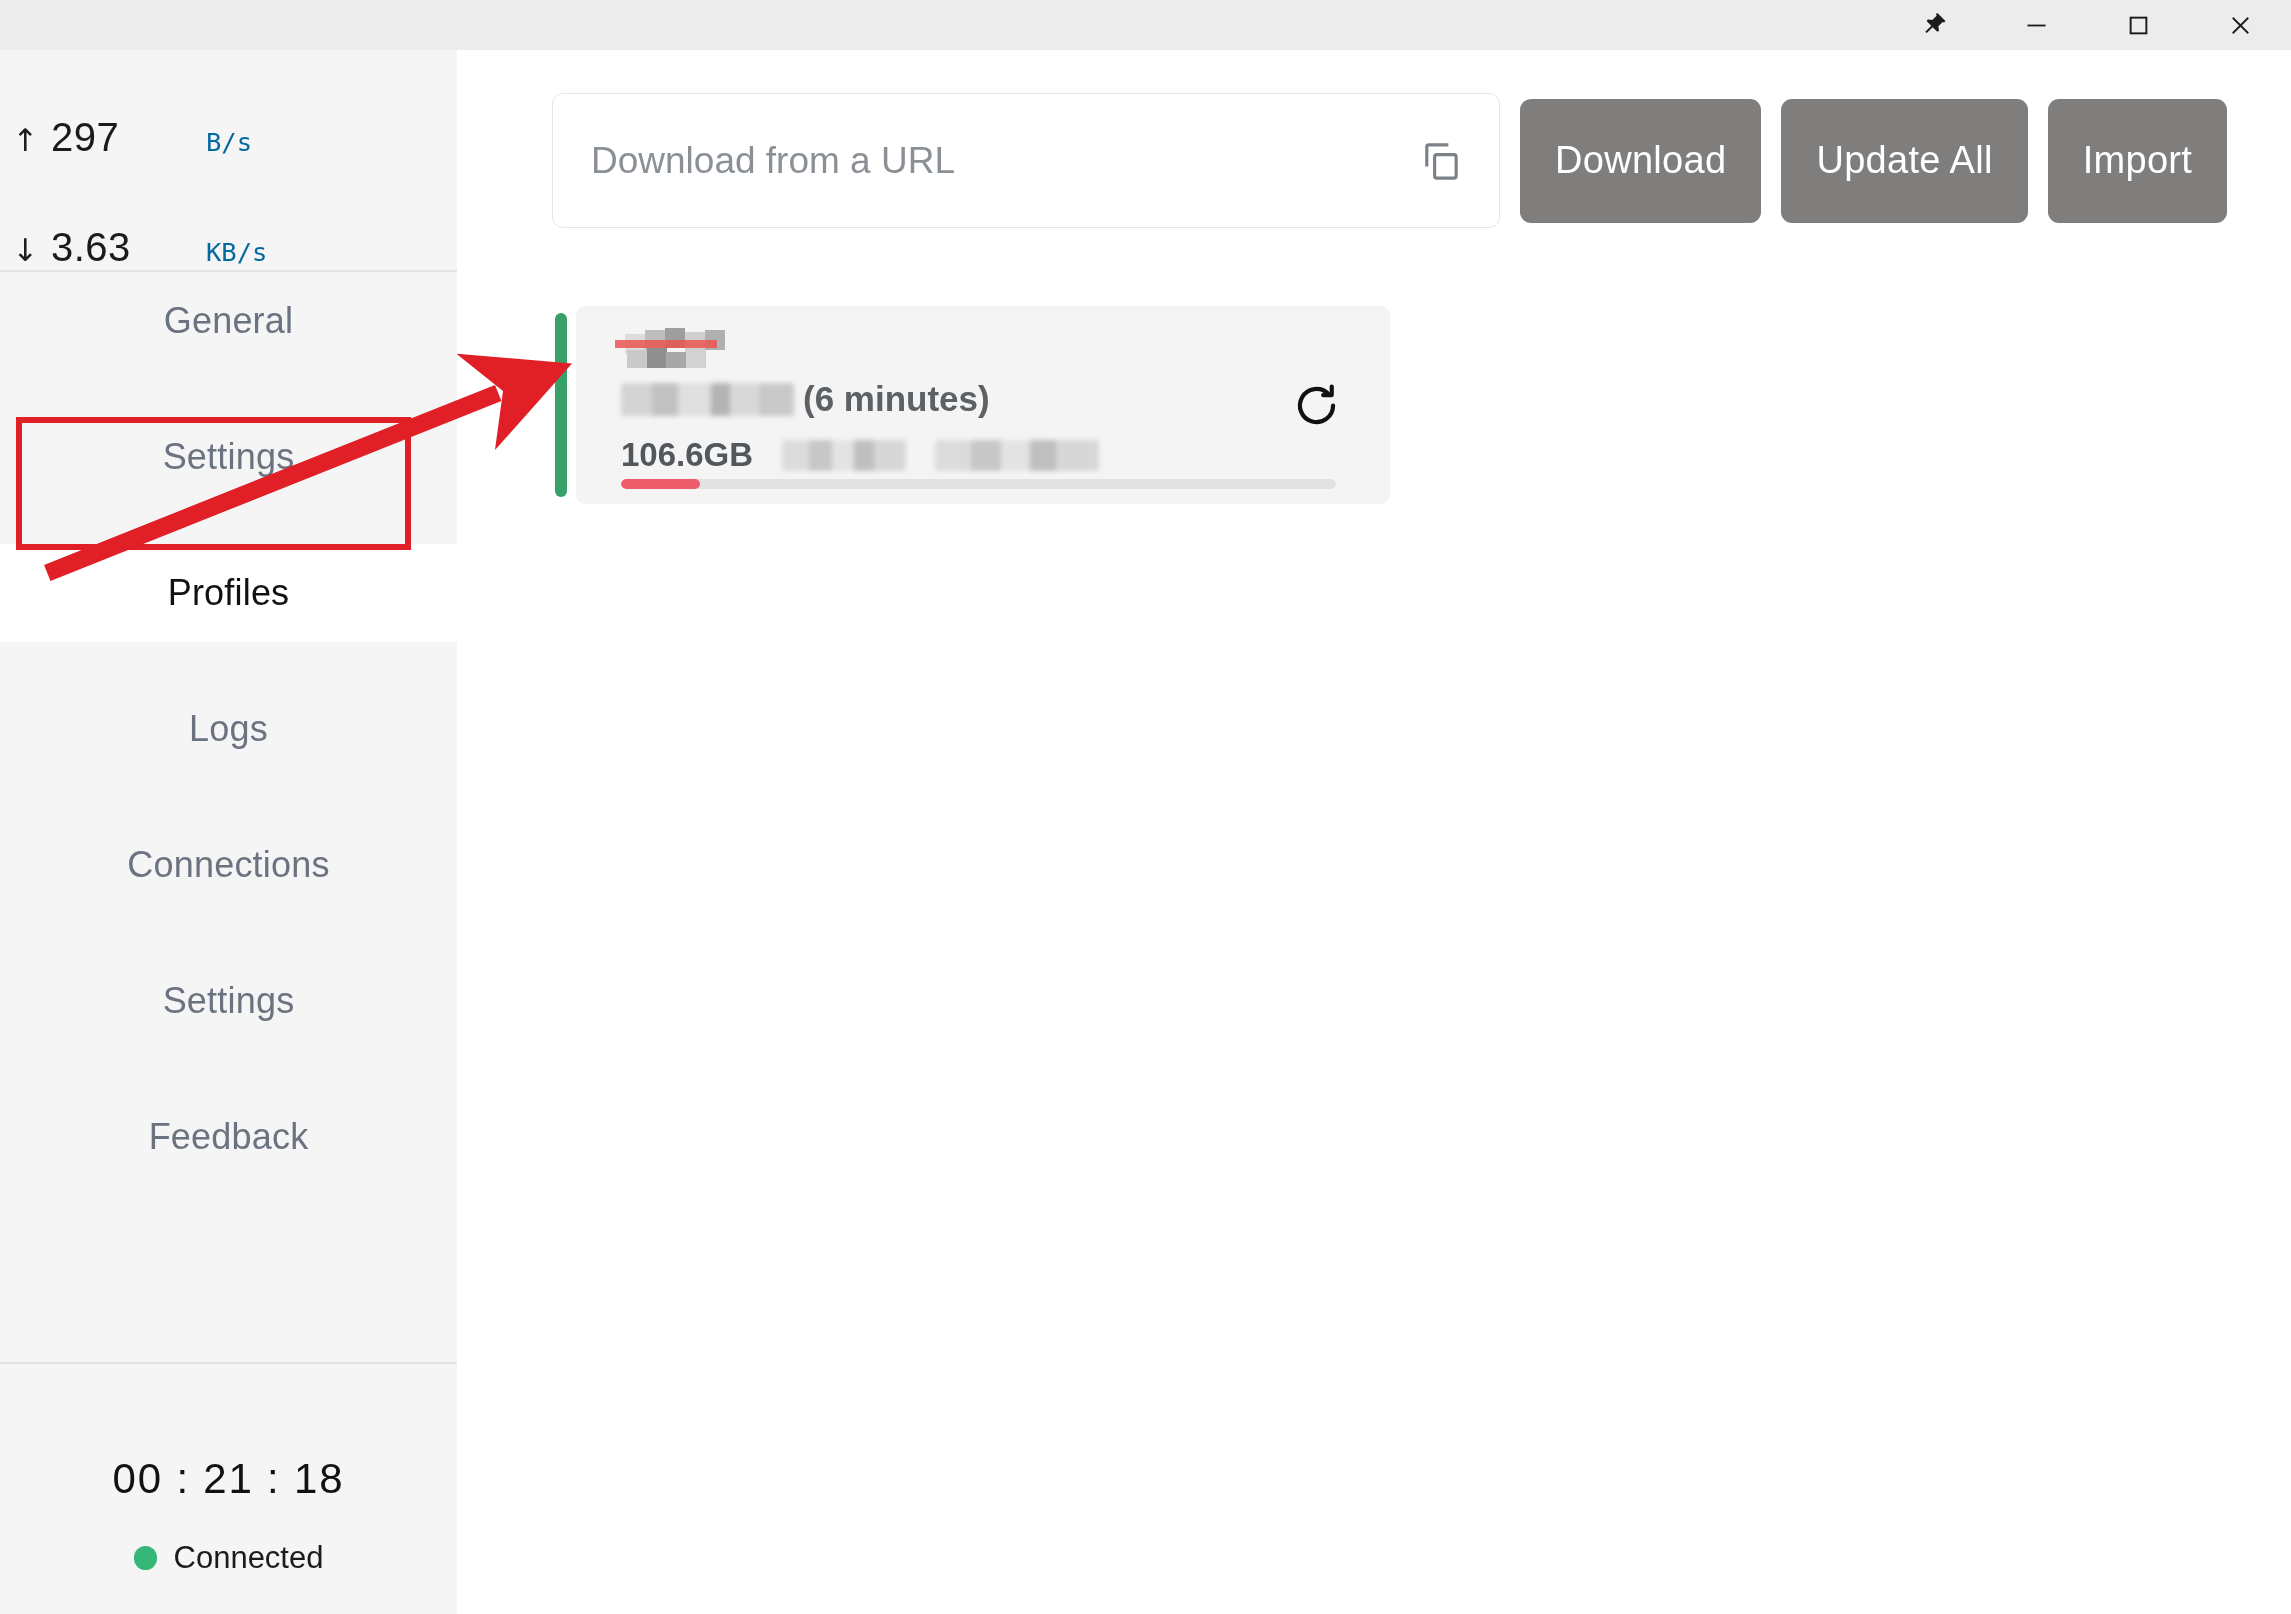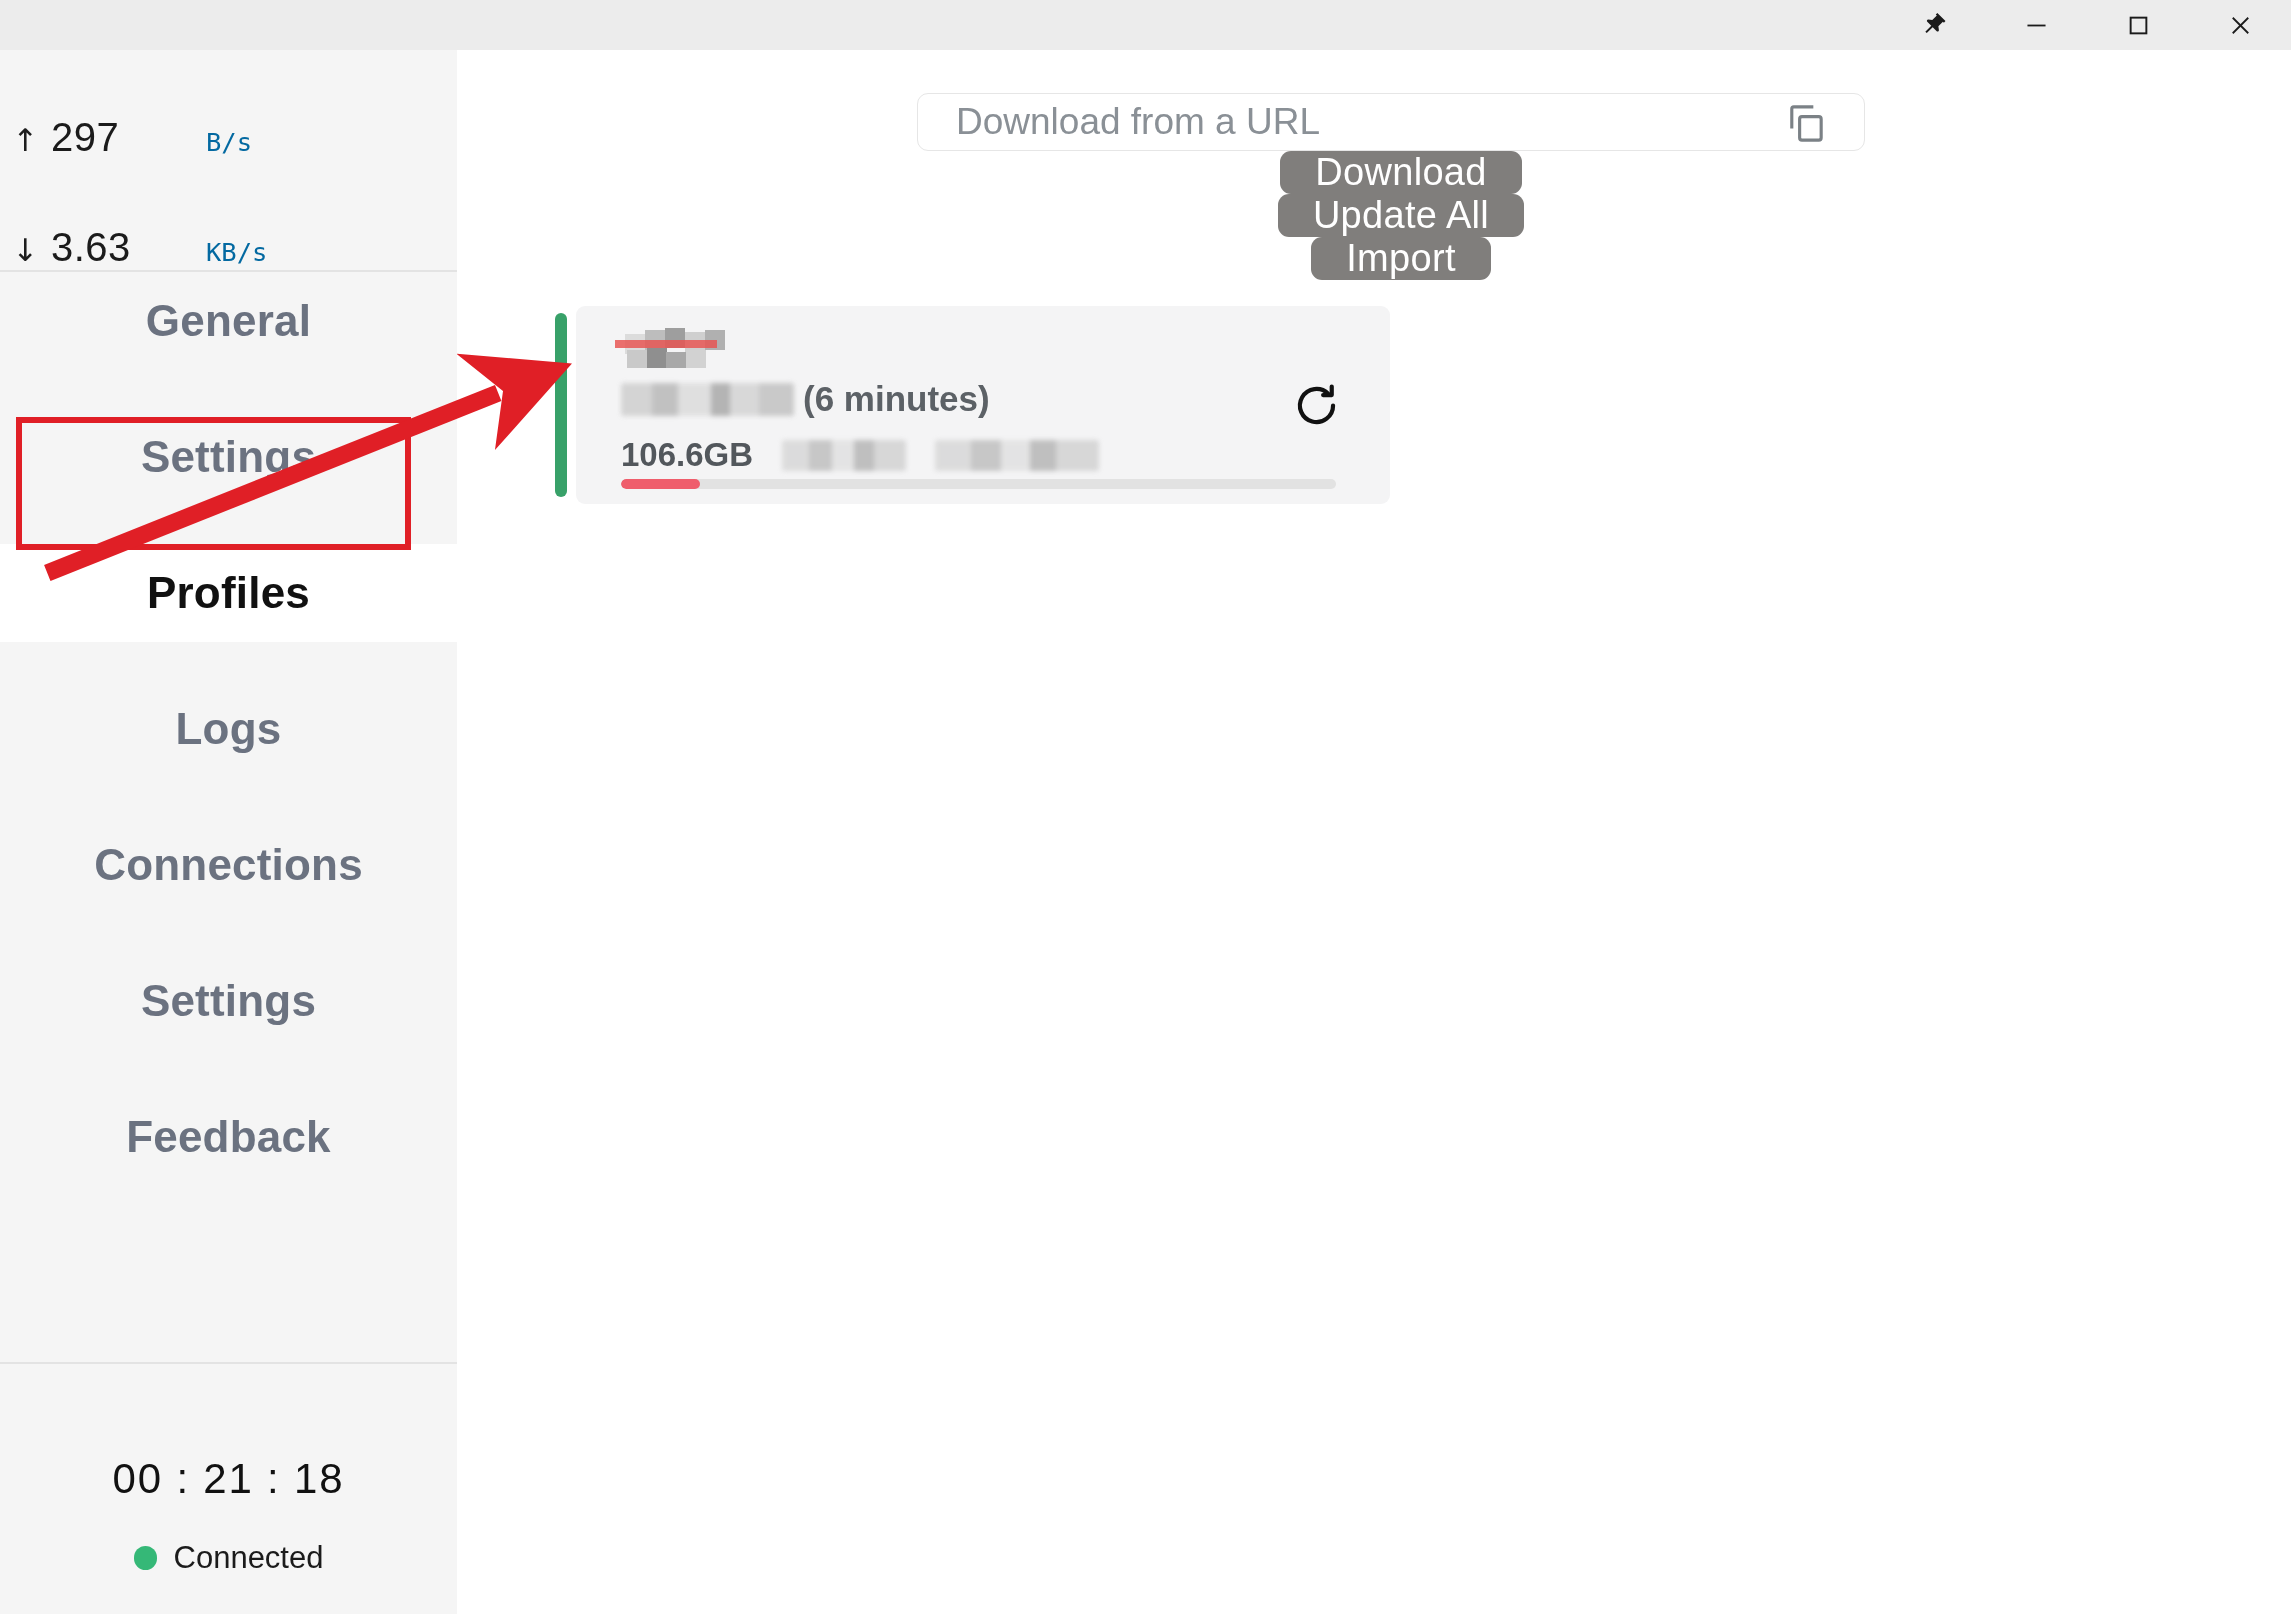--- a/index.html
+++ b/index.html
@@ -105,26 +105,25 @@
     left: 0;
     top: 222px;
     width: 457px;
   }
   .nav-item {
     width: 457px;
     height: 98px;
     display: flex;
     align-items: center;
     justify-content: center;
-    font-size: 44px;
+    font-size: 36px;
     color: #6b7280;
     letter-spacing: 0.2px;
     box-sizing: border-box;
     position: relative;
-    font-weight: bold;
   }
   .nav-item.active {
     background: #ffffff;
     color: #111111;
   }
   .nav-spacer-1 { height: 38px; }
 
   
   .nav-highlight {
     position: absolute;
@@ -187,21 +186,20 @@
   }
 
   .toolbar {
     position: absolute;
     left: 95px;
     top: 43px;
     width: 1678px;
     height: 135px;
     display: flex;
     align-items: center;
-    flex-direction: column;
   }
   .url-field {
     width: 948px;
     height: 135px;
     border: 1.8px solid #e6e6e6;
     border-radius: 11px;
     background: #ffffff;
     display: flex;
     align-items: center;
     box-sizing: border-box;

